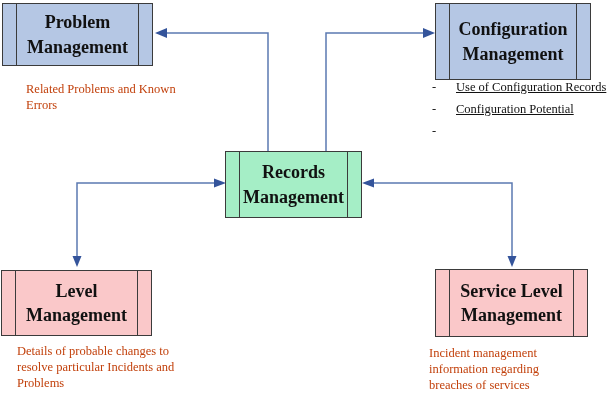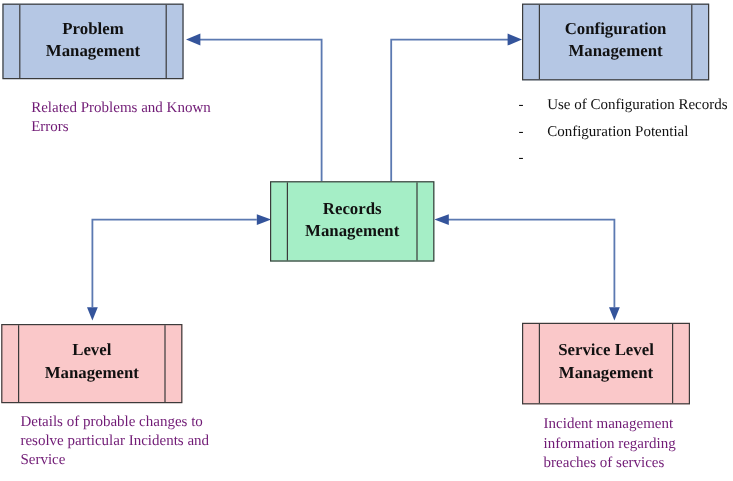--- a/index.html
+++ b/index.html
@@ -26,45 +26,45 @@
     position: absolute;
     top: 0; bottom: 0;
     left: 13px; right: 13px;
     border-left: 1px solid var(--box-border, #3b3b3b);
     border-right: 1px solid var(--box-border, #3b3b3b);
     pointer-events: none;
   }
   .node .title {
     position: relative;
     font-weight: bold;
-    font-size: 14px;
+    font-size: 18px;
     line-height: 1.35;
     padding: 0 18px;
   }
   .node-problem        { left: 2px;   top: 3px;   width: 151px; height: 63px; background: var(--problem-fill); }
-  .node-configuration  { left: 435px; top: 3px;   width: 156px; height: 64px; background: var(--configuration-fill); }
+  .node-configuration  { left: 435px; top: 3px;   width: 156px; height: 77px; background: var(--configuration-fill); }
   .node-incident       { left: 225px; top: 151px; width: 137px; height: 67px; background: var(--incident-fill); }
   .node-change         { left: 1px;   top: 270px; width: 151px; height: 66px; background: var(--change-fill); }
-  .node-service        { left: 435px; top: 269px; width: 140px; height: 68px; background: var(--service-level-fill); }
+  .node-service        { left: 435px; top: 269px; width: 153px; height: 68px; background: var(--service-level-fill); }
 
   
   .note {
     position: absolute;
     font-size: 12.5px;
     line-height: 16px;
-    color: #701a75;
+    color: #c2410c;
   }
   .note-problem { left: 26px;  top: 81px;  width: 155px; }
   .note-change  { left: 17px;  top: 343px; width: 182px; }
-  .note-service { left: 453px; top: 345px; width: 155px; }
+  .note-service { left: 429px; top: 345px; width: 155px; }
 
   .bullet-list  { position: absolute; left: 432px; top: 79px; width: 180px; }
   .bullet-row   { display: flex; margin-bottom: 6px; font-size: 12.5px; line-height: 16px; }
   .bullet-dash  { width: 24px; flex: 0 0 24px; }
-  .bullet-text  { flex: 1; }
+  .bullet-text  { flex: 1; text-decoration: underline; }
 
   
   svg.connectors {
     position: absolute;
     left: 0; top: 0;
     width: 611px; height: 401px;
     pointer-events: none;
   }
   .arrow-line { stroke: var(--arrow-line, #5b79b1); stroke-width: 1.5; fill: none; }
   .arrow-head { fill: var(--arrow-head, #34549b); stroke: none; }
@@ -129,16 +129,16 @@
     </div>
     <div class="bullet-row">
       <span class="bullet-dash">-</span>
       <span class="bullet-text">Configuration Potential</span>
     </div>
     <div class="bullet-row">
       <span class="bullet-dash">-</span>
     </div>
   </div>
 
-  <div class="note note-change">Details of probable changes to resolve particular Incidents and Service</div>
+  <div class="note note-change">Details of probable changes to resolve particular Incidents and Problems</div>
   <div class="note note-service">Incident management information regarding breaches of services</div>
 
 </div>
 
 </body></html>

